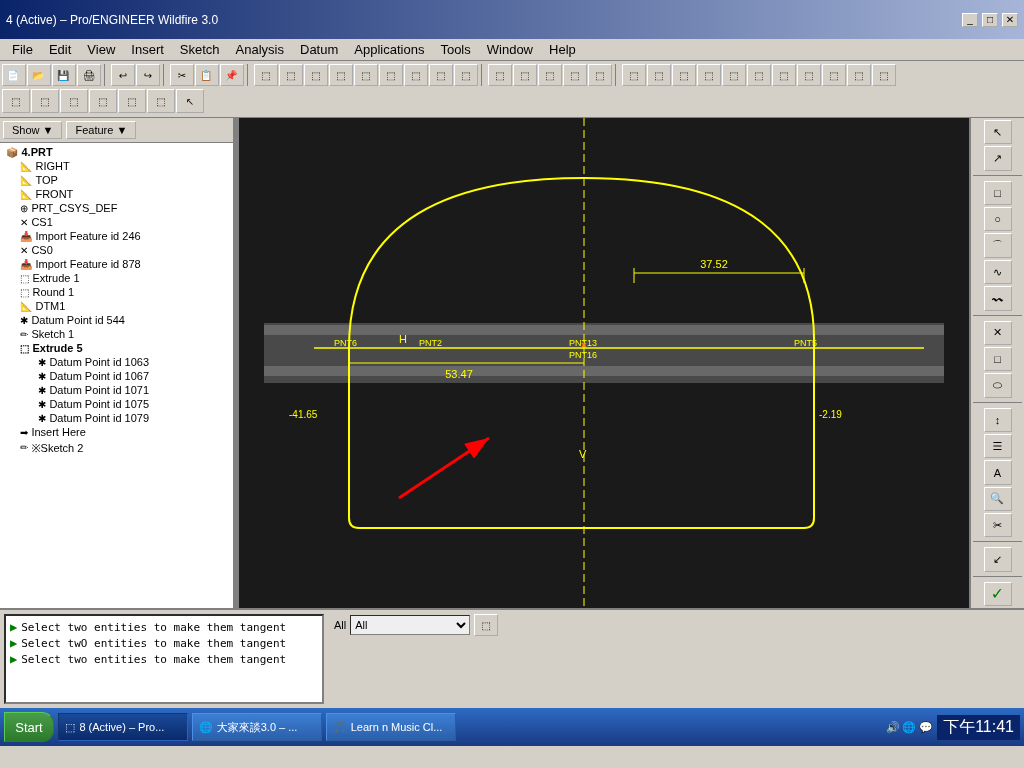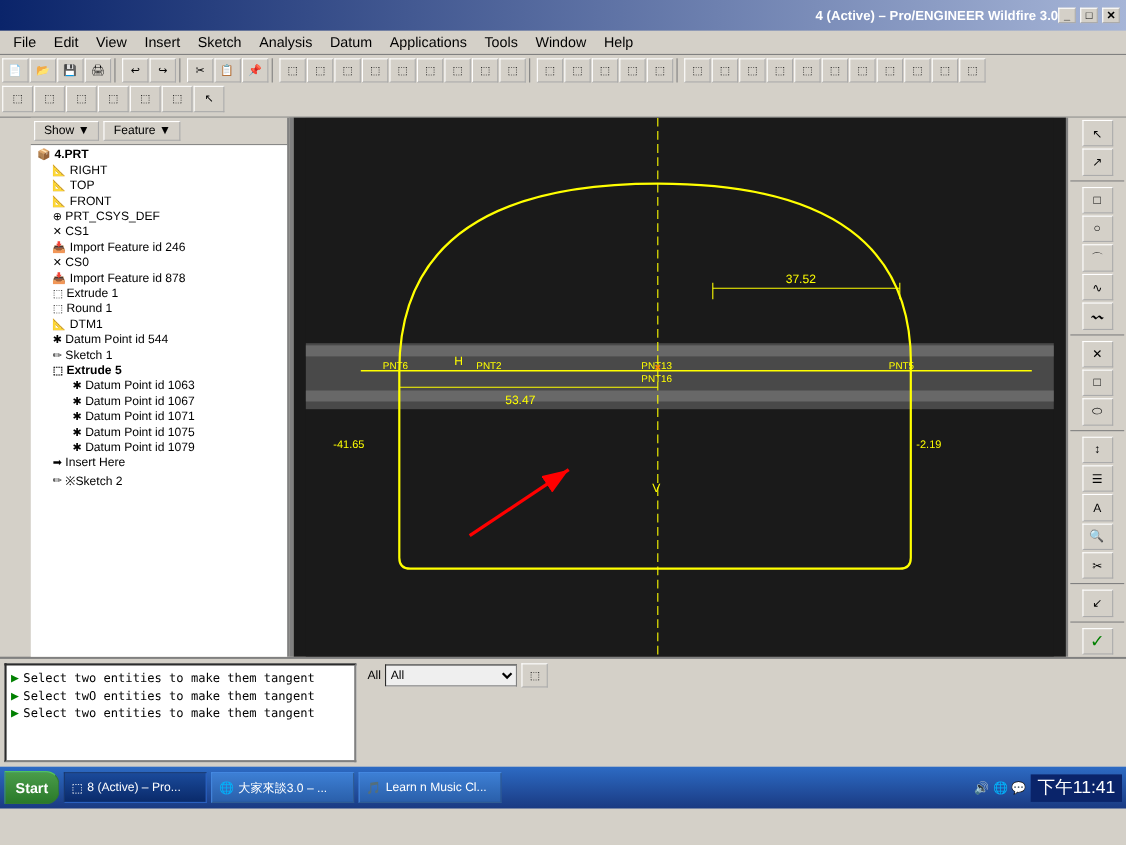--- a/index.html
+++ b/index.html
@@ -1,28 +1,28 @@
 <!DOCTYPE html>
 <html><head>
   <meta charset="utf-8">
   <style>
     * { margin: 0; padding: 0; box-sizing: border-box; }
     body { width: 1024px; height: 768px; overflow: hidden; font-family: 'Arial', sans-serif; font-size: 12px; background: #d4d0c8; }
 
     
     #title-bar {
-      height: 28px;
+      height: 39px;
       background: linear-gradient(to right, #0a246a, #a6b5d7);
       display: flex;
       align-items: center;
-      justify-content: flex-end;
+      justify-content: space-between;
       padding: 0 6px;
       color: white;
       font-size: 12px;
-      font-weight: bold;
+      font-weight: normal;
     }
     #title-bar-controls { display: flex; gap: 4px; }
     #title-bar-controls span {
       width: 16px; height: 14px; background: #d4d0c8; border: 1px outset #fff;
       display: flex; align-items: center; justify-content: center; font-size: 10px; color: #000; cursor: pointer;
     }
 
     
     #menu-bar {
       height: 22px;
@@ -207,21 +207,21 @@
       align-items: center;
       padding: 2px 4px;
       gap: 4px;
     }
     #start-btn {
       width: 50px; height: 30px;
       background: linear-gradient(to bottom, #4a9c4a, #2a7a2a);
       border: 1px outset #5c5;
       border-radius: 0 12px 12px 0;
       color: white;
-      font-weight: bold;
+      font-weight: normal;
       font-size: 13px;
       cursor: pointer;
       display: flex; align-items: center; justify-content: center;
     }
     .taskbar-item {
       height: 28px;
       min-width: 130px;
       background: linear-gradient(to bottom, #3d7fd4, #2a5faa);
       border: 1px outset #4a90e8;
       color: white;
@@ -327,21 +327,21 @@
     <div class="tb-btn" style="width:28px;height:24px;">⬚</div>
     <div class="tb-btn" style="width:28px;height:24px;">⬚</div>
     <div class="tb-btn" style="width:28px;height:24px;">⬚</div>
     <div class="tb-btn" style="width:28px;height:24px;">⬚</div>
     <div class="tb-btn" style="width:28px;height:24px;">⬚</div>
     <div class="tb-btn" style="width:28px;height:24px;">⬚</div>
     <div class="tb-btn" style="width:28px;height:24px;">↖</div>
   </div>
 </div>
 
-<div id="main-layout" style="display:flex; height:490px;margin-left:28px;">
+<div id="main-layout" style="display:flex; height:490px;">
 
   <div id="left-panel">
     <div id="panel-controls">
       <button class="panel-btn">Show ▼</button>
       <button class="panel-btn">Feature ▼</button>
     </div>
     <div id="tree-area">
 
     <div class="tree-item" style="padding-left: 4px; font-weight: bold;">
           <span class="tree-icon">📦</span>

